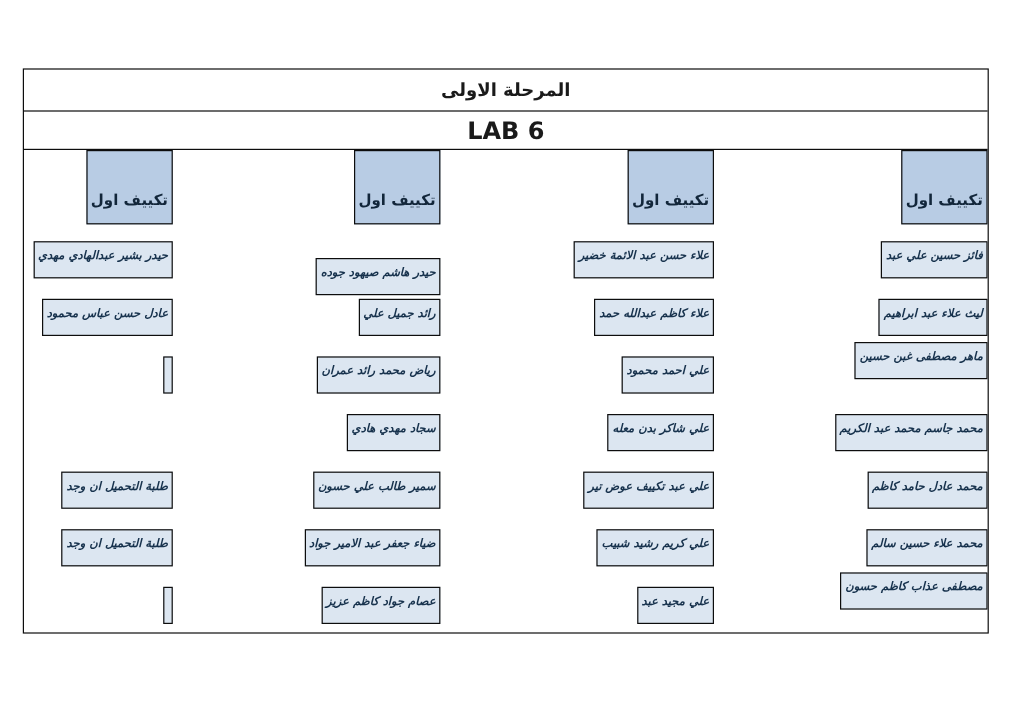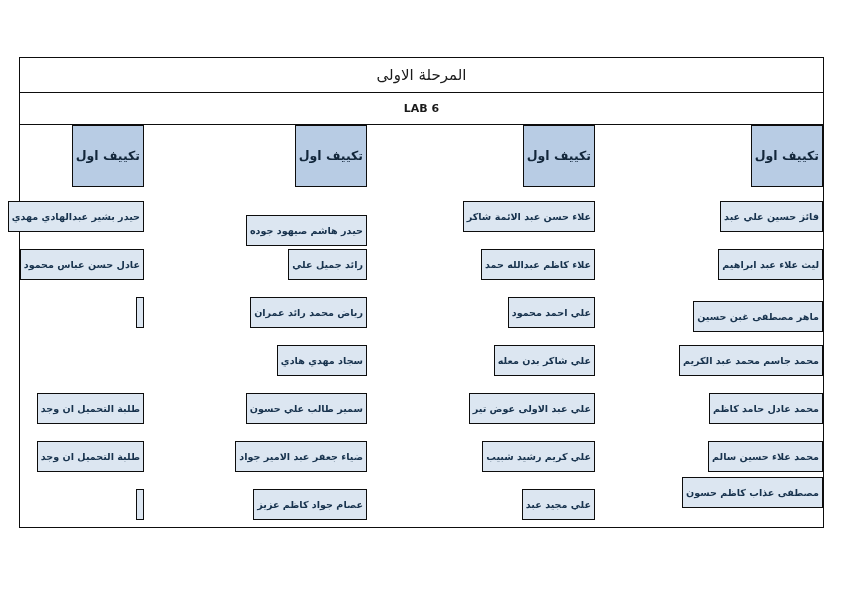--- a/index.html
+++ b/index.html
@@ -32,33 +32,33 @@
   .title-row {
     height: 35px;
     border-bottom: 1.6px solid #0d0d0d;
     display: flex;
     align-items: center;
     justify-content: center;
     box-sizing: border-box;
   }
   .title-row .title-text {
     font-size: 15px;
-    font-weight: 400;
+    font-weight: 700;
     letter-spacing: 0.2px;
   }
   .subtitle-row {
     height: 32px;
     border-bottom: 1.6px solid #0d0d0d;
     display: flex;
     align-items: center;
     justify-content: center;
     box-sizing: border-box;
   }
   .subtitle-row .subtitle-text {
-    font-size: 11px;
+    font-size: 20px;
     font-weight: 700;
     direction: ltr;
   }
 
   
   .grid-body {
     position: relative;
     height: 402px;
   }
 
@@ -70,24 +70,24 @@
   .col-1 { right: 228px; width: 133px; }
   .col-2 { right: 456px; width: 125px; }
   .col-3 { right: 679px; width: 124px; }
 
   .cell {
     position: absolute;
     box-sizing: border-box;
     border: 1.5px solid #0d0d0d;
     background: #dce6f1;
     display: flex;
-    align-items: center;
+    align-items: flex-end;
     justify-content: center;
     text-align: center;
-    padding: 0 3px;
+    padding: 12px 3px;
     overflow: hidden;
   }
   .cell .cell-text {
     font-size: 9.6px;
     font-weight: 700;
     line-height: 1.15;
     white-space: nowrap;
     color: #17324d;
   }
 
@@ -96,21 +96,21 @@
     top: 0;
     background: #b8cce4;
     border-width: 1.5px;
   }
   .cell.header .cell-text {
     font-size: 12.5px;
     font-weight: 700;
     color: #12263a;
   }
 
-  .cell.name { height: 31px; }
+  .cell.name { height: 31px; font-style: italic; }
 
   .cell.empty .cell-text { visibility: hidden; }
 </style>
 </head>
 <body>
 
 <div class="sheet">
 
   <div class="title-row">
     <span class="title-text">المرحلة الاولى</span>
@@ -125,21 +125,21 @@
     <div class="col col-0">
       <div class="cell header">
         <span class="cell-text">تكييف اول</span>
       </div>
       <div class="cell name" style="top:76px">
           <span class="cell-text">فائز حسين علي عبد</span>
         </div>
       <div class="cell name" style="top:124px">
           <span class="cell-text">ليث علاء عبد ابراهيم</span>
         </div>
-      <div class="cell name" style="top:176px">
+      <div class="cell name" style="top:160px">
           <span class="cell-text">ماهر مصطفى غبن حسين</span>
         </div>
       <div class="cell name" style="top:220px">
           <span class="cell-text">محمد جاسم محمد عبد الكريم</span>
         </div>
       <div class="cell name" style="top:268px">
           <span class="cell-text">محمد عادل حامد كاظم</span>
         </div>
       <div class="cell name" style="top:316px">
           <span class="cell-text">محمد علاء حسين سالم</span>
@@ -147,33 +147,33 @@
       <div class="cell name" style="top:352px">
           <span class="cell-text">مصطفى عذاب كاظم حسون</span>
         </div>
     </div>
 
     <div class="col col-1">
       <div class="cell header">
         <span class="cell-text">تكييف اول</span>
       </div>
       <div class="cell name" style="top:76px">
-          <span class="cell-text">علاء حسن عبد الائمة شاكر</span>
+          <span class="cell-text">علاء حسن عبد الائمة خضير</span>
         </div>
       <div class="cell name" style="top:124px">
           <span class="cell-text">علاء كاظم عبدالله حمد</span>
         </div>
       <div class="cell name" style="top:172px">
           <span class="cell-text">علي احمد محمود</span>
         </div>
       <div class="cell name" style="top:220px">
           <span class="cell-text">علي شاكر بدن معله</span>
         </div>
       <div class="cell name" style="top:268px">
-          <span class="cell-text">علي عبد الاولى عوض تير</span>
+          <span class="cell-text">علي عبد تكييف عوض تير</span>
         </div>
       <div class="cell name" style="top:316px">
           <span class="cell-text">علي كريم رشيد شبيب</span>
         </div>
       <div class="cell name" style="top:364px">
           <span class="cell-text">علي مجيد عبد</span>
         </div>
     </div>
 
     <div class="col col-2">

